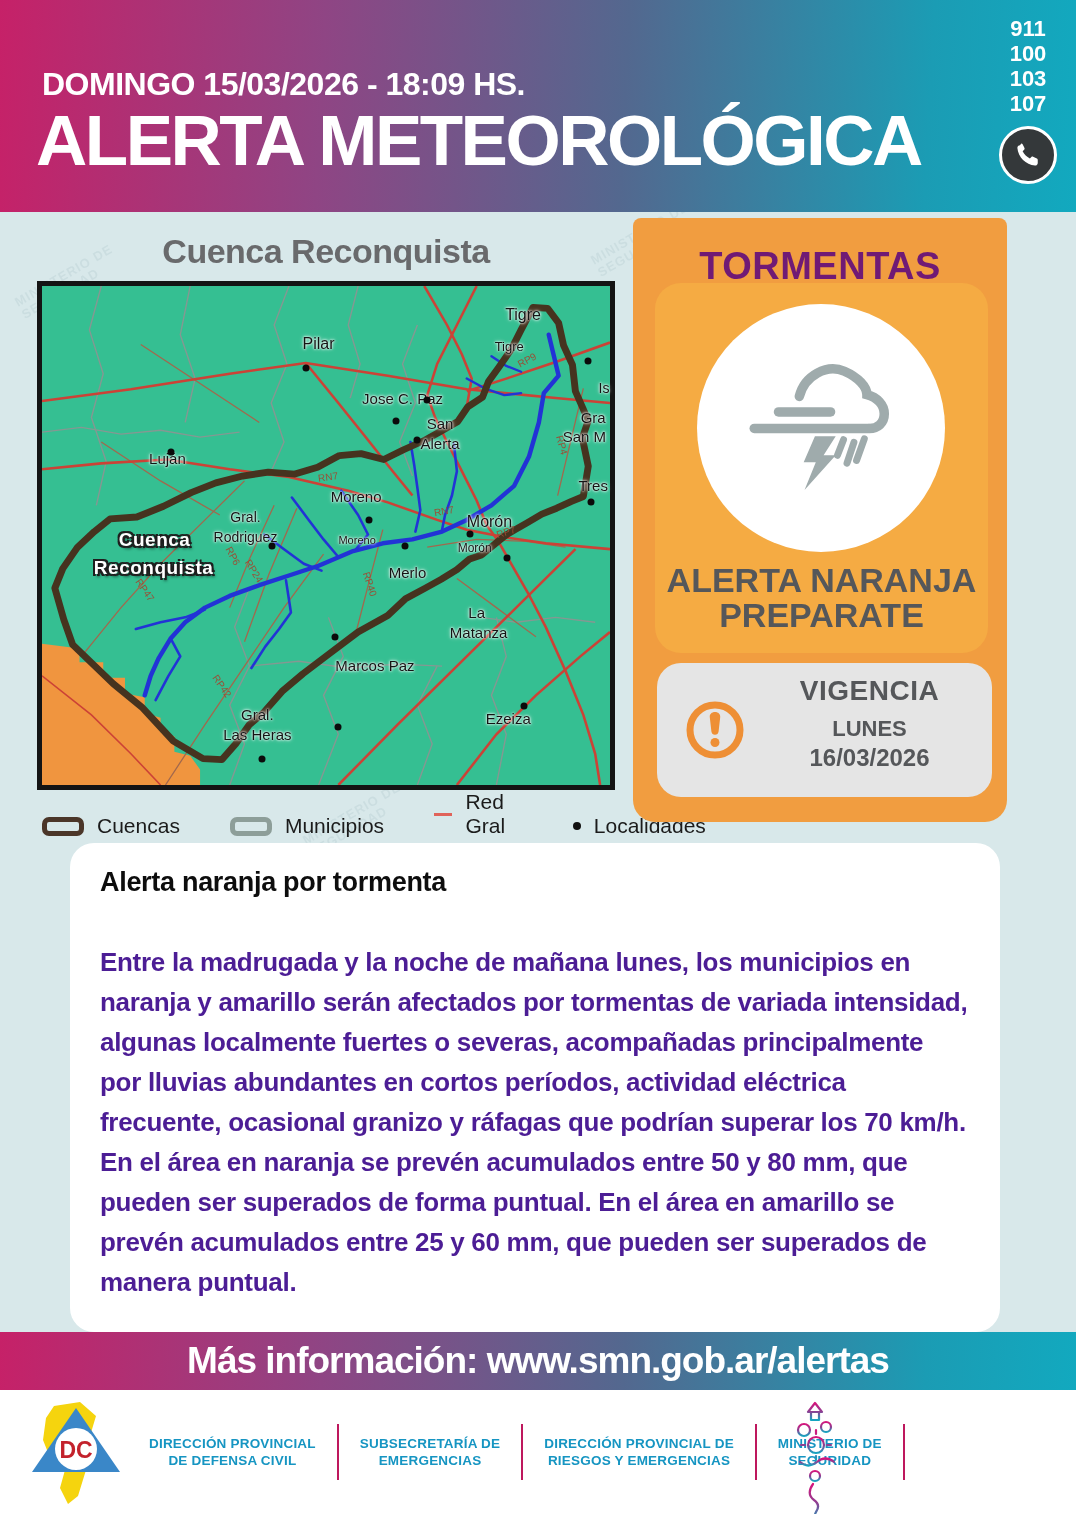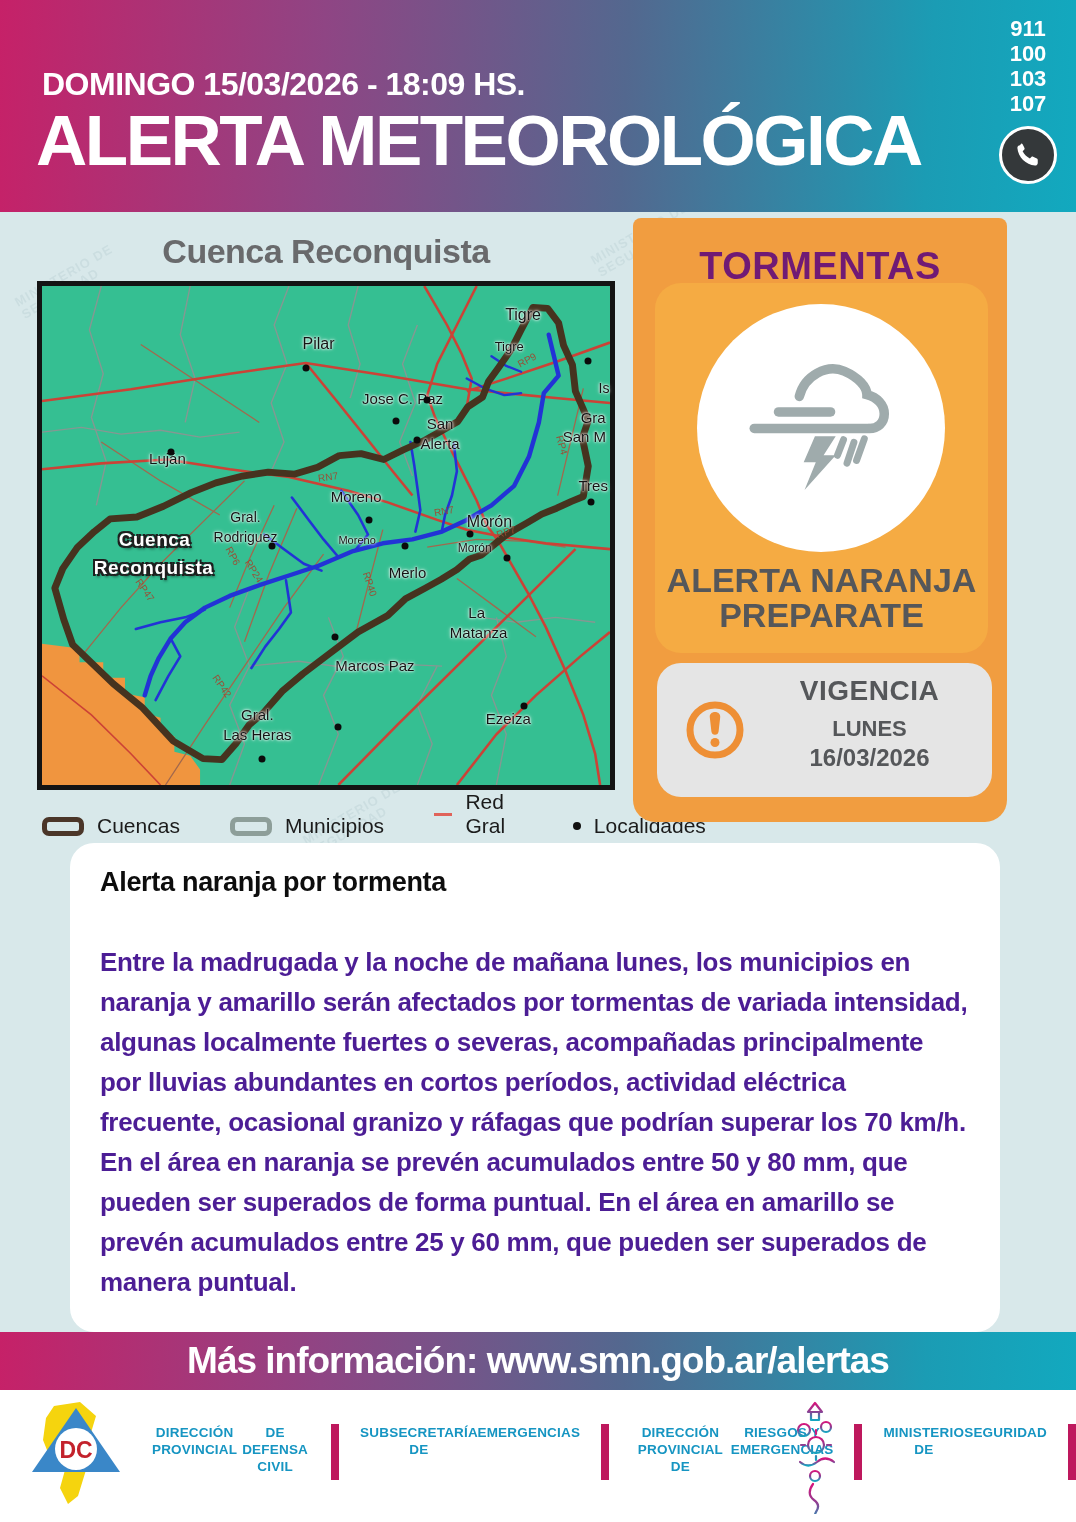--- a/index.html
+++ b/index.html
@@ -75,22 +75,22 @@
   
   .info-bar{position:absolute;left:0;top:1332px;width:1076px;height:58px;
             background:linear-gradient(93deg,#c62168 0%,#8f4584 30%,#53688f 58%,#1b9cb4 86%,#12a9bf 100%);
             display:flex;align-items:center;justify-content:center;}
   .info-text{font-size:37px;font-weight:800;color:#fff;letter-spacing:-1px;}
 
   
   .footer{position:absolute;left:0;top:1390px;width:1076px;height:132px;background:#fff;}
   .dc-logo{position:absolute;left:24px;top:10px;width:100px;height:112px;}
   .footer-cols{position:absolute;left:128px;top:34px;display:flex;align-items:stretch;}
-  .fcol{display:flex;padding:0 21px;height:56px;
-        border-right:8px solid #be185d;text-align:center;}
+  .fcol{display:flex;flex-direction:column;justify-content:center;padding:0 21px;height:56px;
+        border-right:2px solid #be185d;text-align:center;}
   .fcol span{font-size:13.5px;font-weight:700;color:#1695c2;line-height:17px;letter-spacing:.2px;}
   .ba-logo{position:absolute;left:788px;top:6px;width:58px;height:118px;}
   .gov-text{position:absolute;left:854px;top:42px;width:215px;color:#18a4c4;}
   .gov-line1{font-size:12.8px;font-weight:700;letter-spacing:.1px;}
   .gov-line2{font-size:30px;font-weight:800;letter-spacing:-0.5px;margin-top:1px;}
 </style>
 </head>
 <body>
 
 <div class="page">

